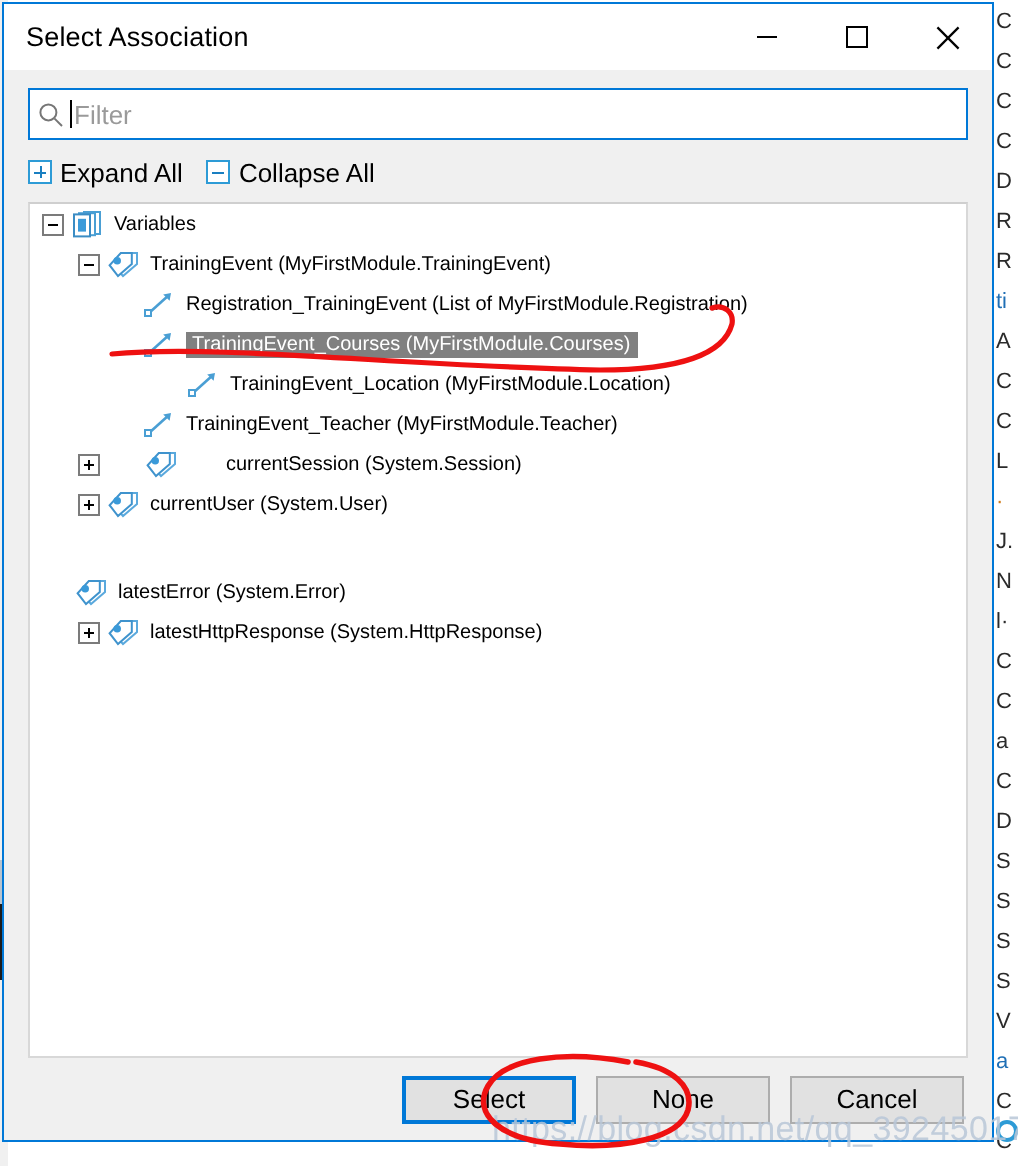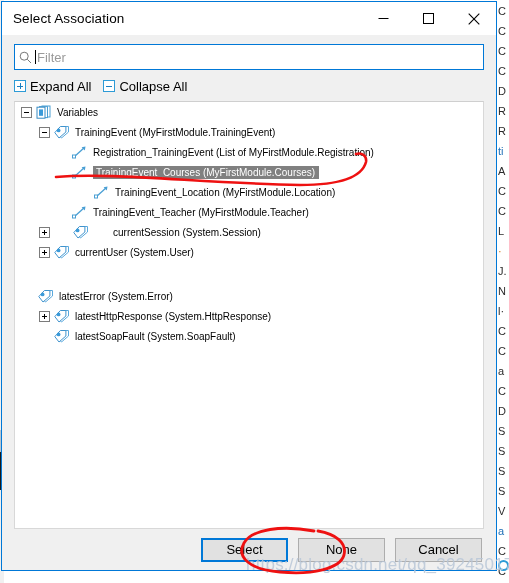--- a/index.html
+++ b/index.html
@@ -477,31 +477,20 @@
             <span class="toggle plus"></span>
             <span class="tree-icon">
               <svg width="16" height="14" viewBox="0 0 16 14">
                 <path d="M9 1.5 L14.5 1.5 L14.5 7 L7.5 13 L2.6 7.5 Z" fill="#ffffff" stroke="#5aa9dd" stroke-width="1"></path>
                 <path d="M6.4 1.5 L11.9 1.5 L11.9 7 L5 13 L0.8 7.6 Z" fill="#ffffff" stroke="#3f93cd" stroke-width="1"></path>
                 <circle cx="4.6" cy="5.4" r="1.9" fill="#3a9ad9"></circle>
               </svg>
             </span>
             <span class="tree-label">latestHttpResponse (System.HttpResponse)</span>
           </div>
-          <div class="tree-row" style="padding-left: 24px;">
-            <span class="toggle none"></span>
-            <span class="tree-icon">
-              <svg width="16" height="14" viewBox="0 0 16 14">
-                <path d="M9 1.5 L14.5 1.5 L14.5 7 L7.5 13 L2.6 7.5 Z" fill="#ffffff" stroke="#5aa9dd" stroke-width="1"></path>
-                <path d="M6.4 1.5 L11.9 1.5 L11.9 7 L5 13 L0.8 7.6 Z" fill="#ffffff" stroke="#3f93cd" stroke-width="1"></path>
-                <circle cx="4.6" cy="5.4" r="1.9" fill="#3a9ad9"></circle>
-              </svg>
-            </span>
-            <span class="tree-label">latestSoapFault (System.SoapFault)</span>
-          </div>
         </div>
 
       <div class="footer">
         <button class="dlg-btn primary">Select</button>
         <button class="dlg-btn">None</button>
         <button class="dlg-btn">Cancel</button>
       </div>
     </div>
   </div>
 

